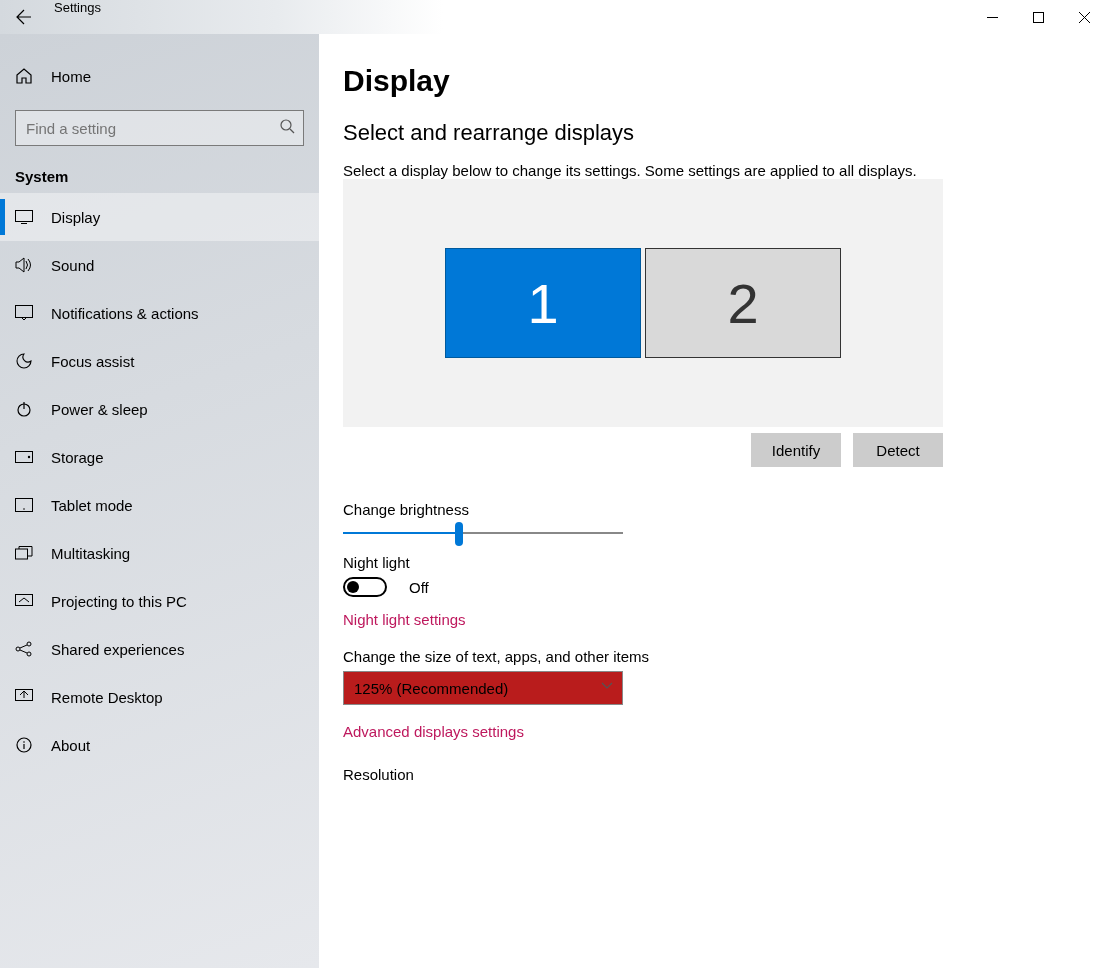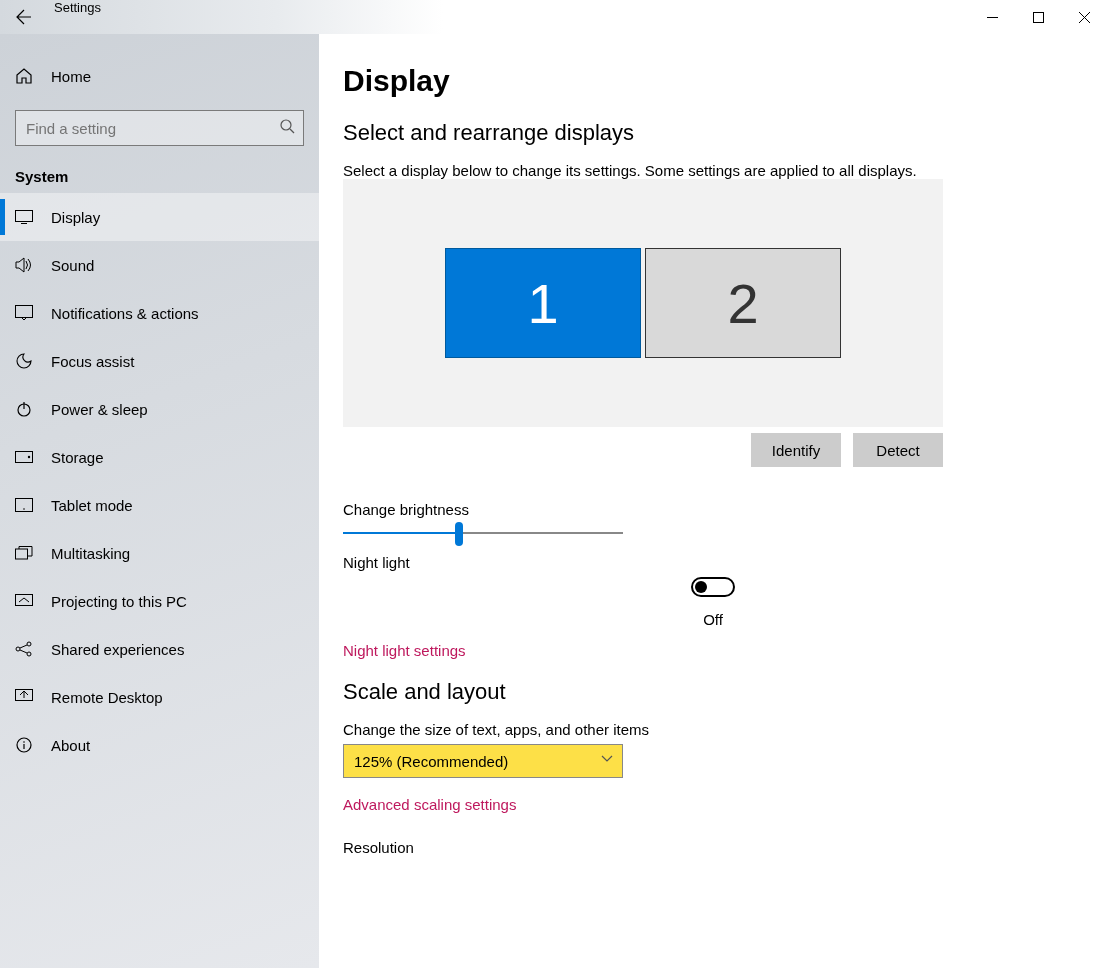--- a/index.html
+++ b/index.html
@@ -85,29 +85,29 @@
 .slider-wrap { margin:8px 0 20px 0;}
 .slider-label { margin-bottom:6px;}
 .slider {
   width:280px; height:2px; background:#888; position:relative; margin-top:14px;
 }
 .slider .fill { position:absolute; left:0; top:0; height:100%; background:#0078d7;}
 .slider .thumb {
   position:absolute; top:-7px; width:8px; height:24px; background:#0078d7; border-radius:4px;
   transform:translateY(-3px);
 }
-.toggle-row { display:flex; align-items:center; gap:14px; margin:6px 0 14px 0;flex-direction:column;}
+.toggle-row { display:flex; align-items:center; gap:22px; margin:6px 0 14px 0;}
 .toggle {
   width:44px; height:20px; border:2px solid #000; border-radius:12px; position:relative;
 }
 .toggle .knob { position:absolute; left:2px; top:2px; width:12px; height:12px; background:#000; border-radius:50%;}
 .link { color:#be185d; font-size:15px; margin-bottom:20px; display:inline-block;}
 .select-wrap { position:relative; width:280px; margin:6px 0 18px 0;}
 .select {
-  width:100%; height:34px; border:1px solid #888; background:#fde047;
+  width:100%; height:34px; border:1px solid #888; background:#b91c1c;
   padding:0 10px; font-size:15px; display:flex; align-items:center;
 }
 .select-chevron { position:absolute; right:10px; top:11px; color:#555;}
 .field-label { font-size:15px; margin-top:0;}
 svg { display:block;}
 </style>
 </head>
 <body>
 
 <div class="titlebar">
@@ -309,29 +309,28 @@
 
     <div class="field-label">Night light</div>
     <div class="toggle-row">
       <div class="toggle">
           <div class="knob"></div>
         </div>
       <span>Off</span>
     </div>
     <a class="link">Night light settings</a>
 
-    <h2 class="section">Scale and layout</h2>
     <div class="field-label">Change the size of text, apps, and other items</div>
     <div class="select-wrap">
       <div class="select">
           <span>125% (Recommended)</span>
         </div>
       <span class="select-chevron">
         <svg width="12" height="8" viewBox="0 0 12 8">
             <path d="M1 1 L6 6 L11 1" stroke="#555" fill="none" stroke-width="1.2"></path>
           </svg>
       </span>
     </div>
-    <a class="link">Advanced scaling settings</a>
+    <a class="link">Advanced displays settings</a>
 
     <div class="field-label" style="margin-top:6px">Resolution</div>
   </div>
 </div>
 
 </body></html>

